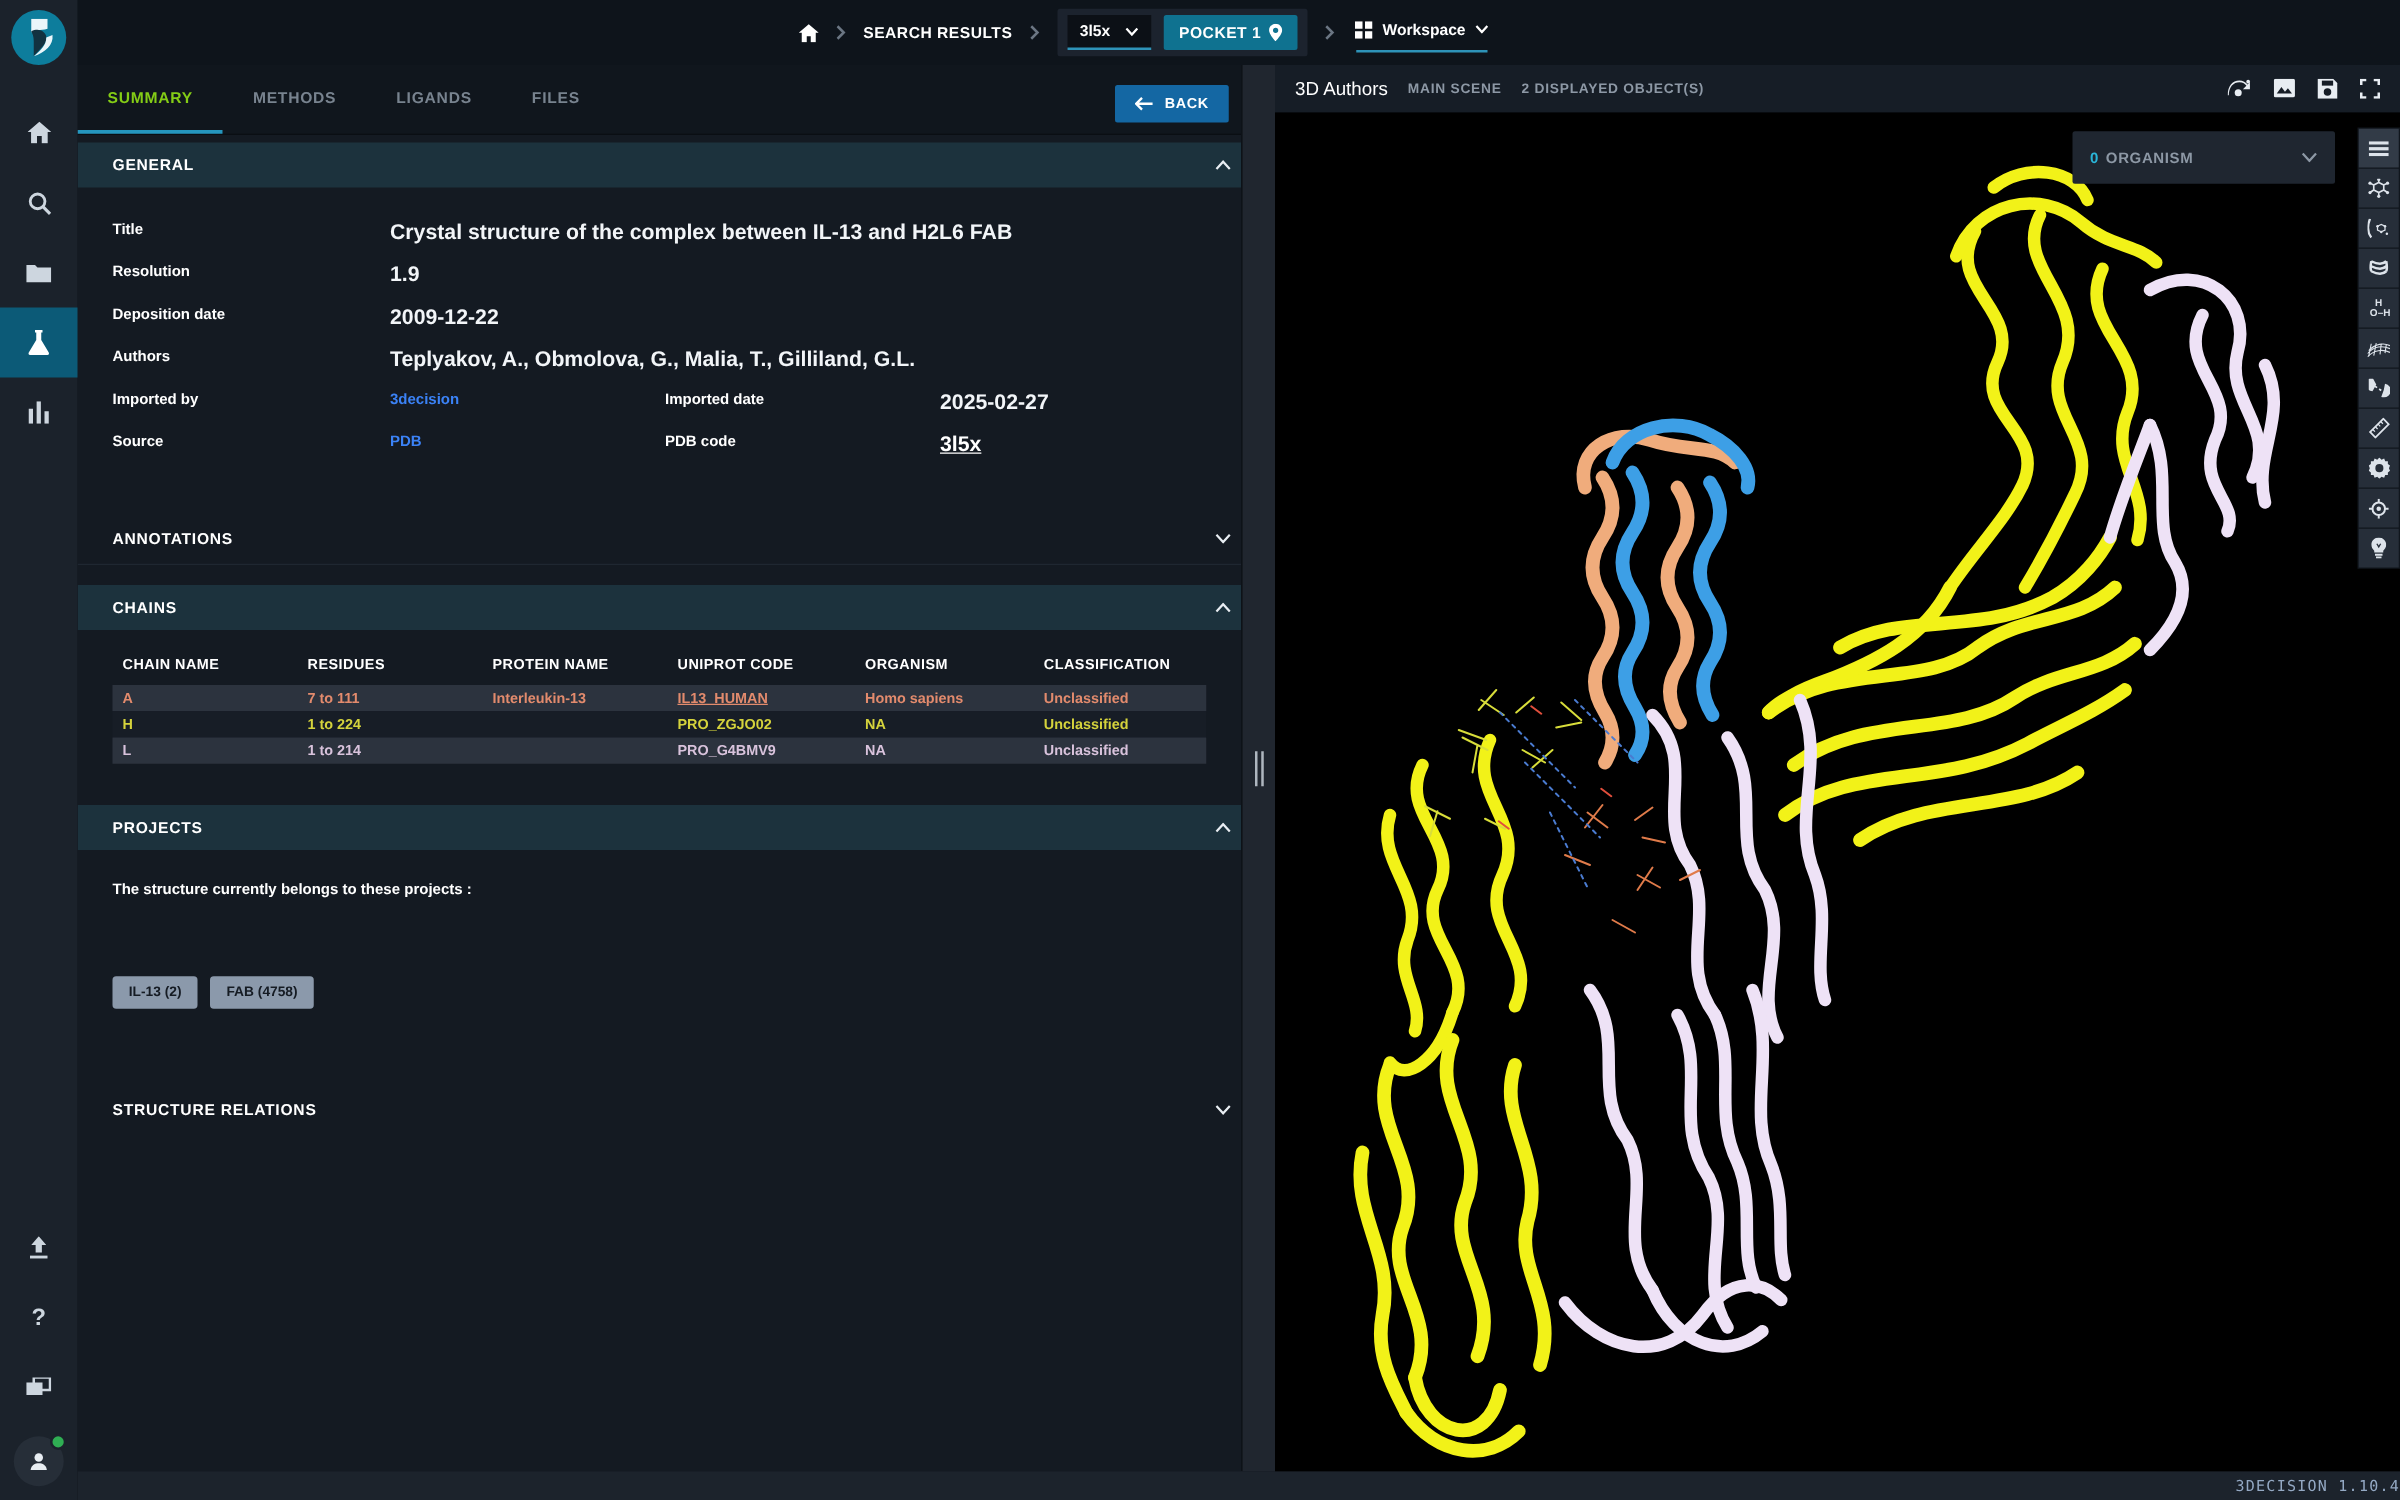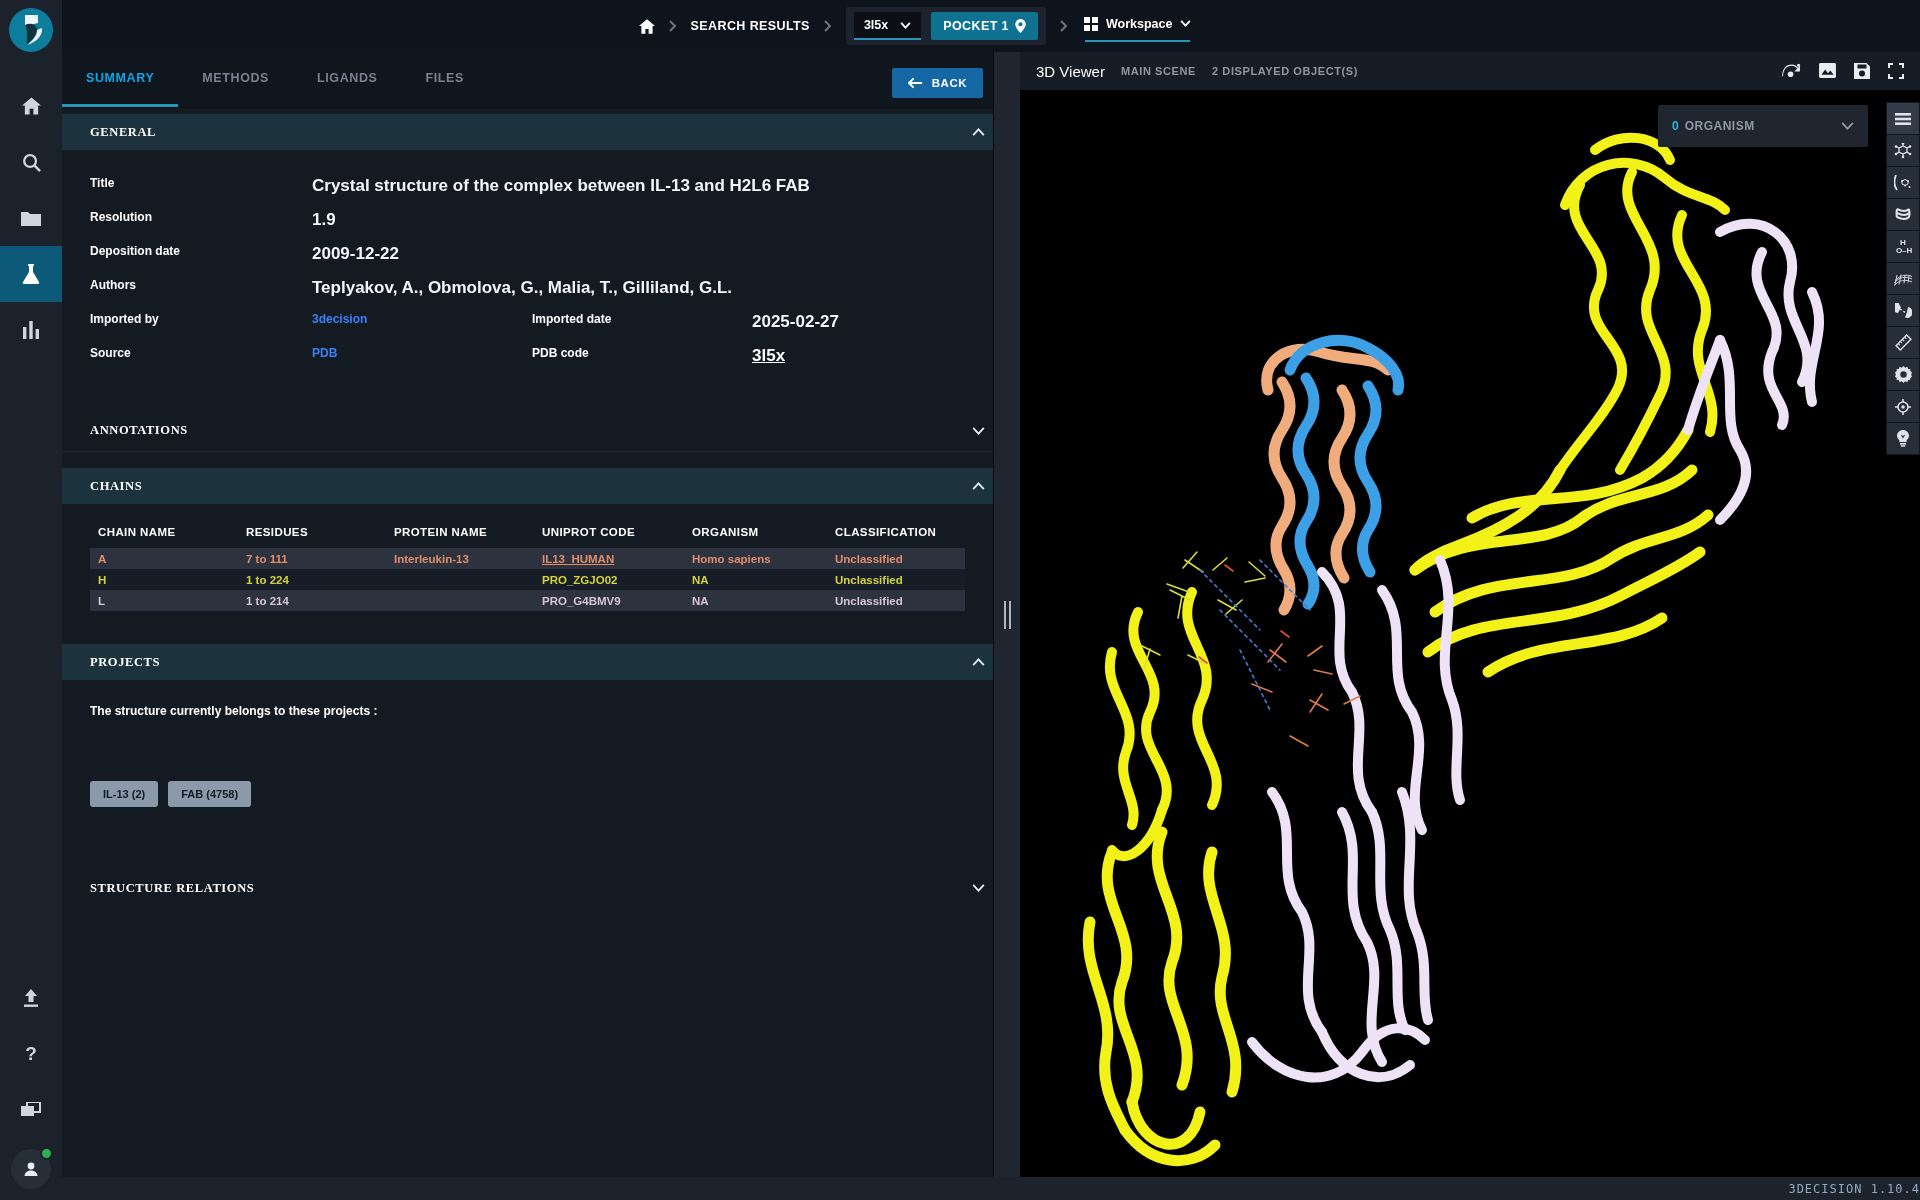--- a/index.html
+++ b/index.html
@@ -39,27 +39,27 @@
 
   .content { flex:1; display:flex; min-height:0; }
 
   
   .panel { width:931px; background:#141a22; display:flex; flex-direction:column; flex-shrink:0; }
   .panel-header { height:56px; background:#10161d; display:flex; align-items:flex-end; padding:0 10px 0 0;
     border-bottom:1px solid #0a0e13; flex-shrink:0; }
   .tabs { display:flex; align-items:flex-end; height:100%; }
   .tab { padding:0 24px; height:100%; display:flex; align-items:center; color:#78838f; font-weight:bold;
     font-size:12.5px; letter-spacing:.6px; cursor:pointer; border-bottom:3px solid transparent; }
-  .tab.active { color:#0ea5e9; border-bottom-color:#2596be; }
+  .tab.active { color:#84cc16; border-bottom-color:#2596be; }
   .back-btn { margin-left:auto; margin-bottom:9px; background:#1467a3; color:#fff; border:none; border-radius:2px;
     font-weight:bold; font-size:11.5px; letter-spacing:.5px; padding:9px 16px; display:flex; align-items:center; gap:9px; cursor:pointer; }
 
   .panel-scroll { flex:1; overflow:hidden; }
   .section-hd { height:36px; display:flex; align-items:center; justify-content:space-between;
-    padding:0 8px 0 28px; cursor:pointer; margin-top:6px;font-family:Liberation Serif, serif; }
+    padding:0 8px 0 28px; cursor:pointer; margin-top:6px; }
   .section-hd.open { background:#1c323d; }
   .section-hd.closed { background:transparent; border-bottom:1px solid #1f2731; height:42px; }
   .section-hd .sec-title { color:#fff; font-weight:bold; font-size:12.5px; letter-spacing:.6px; }
   .caret { color:#e8edf2; display:flex; }
 
   .general-body { padding:26px 28px 30px 28px; }
   .g-row { display:flex; margin-bottom:14px; }
   .g-label { width:222px; color:#fff; font-weight:bold; font-size:12px; flex-shrink:0; }
   .g-value { color:#f2f5f8; font-weight:bold; font-size:17px; }
   .g-label2 { width:220px; color:#fff; font-weight:bold; font-size:12px; flex-shrink:0; }
@@ -384,21 +384,21 @@
 
       <div class="resizer">
         <span class="grip">
             <i></i>
             <i></i>
           </span>
       </div>
 
       <section class="viewer">
         <div class="viewer-hd">
-          <span class="viewer-title">3D Viewer</span>
+          <span class="viewer-title">3D Authors</span>
           <span class="viewer-sub">MAIN SCENE</span>
           <span class="viewer-sub">2 DISPLAYED OBJECT(S)</span>
           <span class="viewer-hd-icons">
             <span class="vh-icon">
                 <svg width="19" height="15" viewBox="0 0 20 16">
                   <path d="M1,14 C1,7 5,3 10,3 C13,3 15,4.5 16,6 L13,9 L19,9 L19,3 L17,5 C15.5,3 13,1.5 10,1.5 C4,1.5 0,6.5 0,14 Z" fill="currentColor"></path>
                   <circle cx="9" cy="12" r="3" fill="currentColor"></circle>
                   <circle cx="17.5" cy="2.5" r="1.6" fill="currentColor"></circle>
                 </svg>
               </span>

